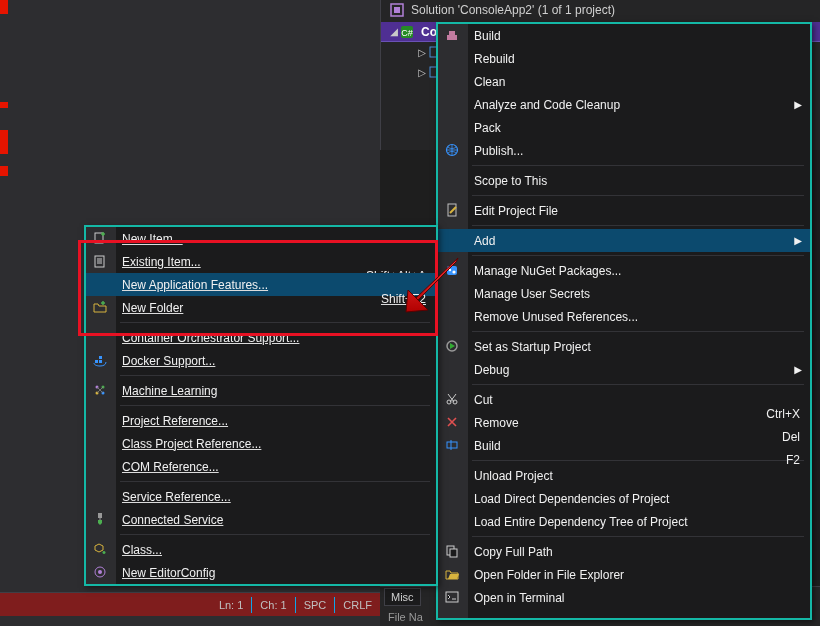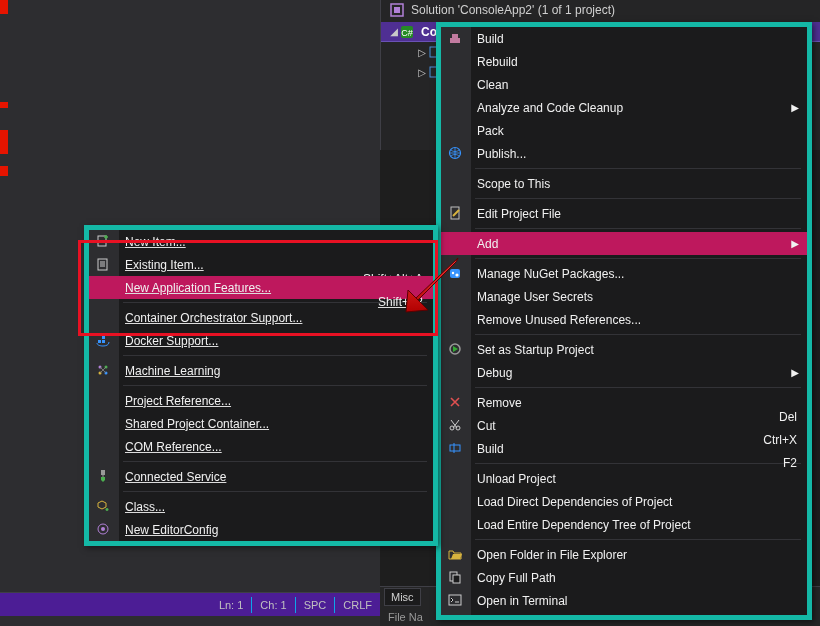--- a/index.html
+++ b/index.html
@@ -22,41 +22,41 @@
   .sol-row { display: flex; align-items: center; height: 20px; padding-left: 8px; color: #d0d0d0; white-space: nowrap; overflow: hidden; }
   .sol-header { font-size: 12px; }
   .sel-row { background: #4f2f93; color: #ffffff; margin-top: 2px; padding-left: 8px; border-bottom: 1px solid #6a52b5; }
   .tri { display: inline-block; width: 10px; text-align: center; color: #c9c9c9; font-size: 10px; }
   .tri.closed::before { content: "▷"; }
   .tri.open::before { content: "◢"; }
   .sol-icon { display: inline-flex; width: 16px; height: 16px; align-items: center; justify-content: center; margin-right: 6px; }
   .sol .indent1 { padding-left: 36px; }
 
   
-  .menu { position: absolute; background: #1b1b1c; border: 5px solid #14b8a6; box-shadow: 2px 2px 6px rgba(0,0,0,.5); }
+  .menu { position: absolute; background: #1b1b1c; border: 2px solid #14b8a6; box-shadow: 2px 2px 6px rgba(0,0,0,.5); }
   .menu.main { left: 436px; top: 22px; width: 376px; height: 598px; }
   .menu .gutter { position: absolute; left: 0; top: 0; bottom: 0; width: 30px; background: #2d2d30; }
   .m-item { position: relative; display: flex; align-items: center; height: 23px; padding-left: 36px; padding-right: 10px; color: #f1f1f1; cursor: default; }
-  .m-item.hl { background: #be185d; }
+  .m-item.hl { background: #0c4a6e; }
   .m-item .ico { position: absolute; left: 5px; top: 2px; width: 18px; height: 18px; display: flex; align-items: center; justify-content: center; }
   .m-item .lbl { flex: 1; white-space: nowrap; overflow: hidden; }
   .m-item .hk  { color: #f1f1f1; margin-left: 20px; margin-top: 28px; }
   .m-item .arr { position: absolute; right: 8px; font-size: 10px; color: #f1f1f1; }
   .m-sep { height: 1px; margin: 3px 6px 3px 34px; background: #333337; }
 
   
   .menu.sub { left: 84px; top: 225px; width: 354px; text-decoration: underline; }
   .sub-highlight-box { position: absolute; border: 3px solid #e81123; pointer-events: none; }
   .box-outer { left: 78px; top: 240px; width: 360px; height: 96px; }
 
   
   .big-arrow { position: absolute; left: 398px; top: 252px; pointer-events: none; }
 
   
-  .status { position: absolute; left: 0; bottom: 10px; width: 380px; height: 24px; background: #4c1d95; display: flex; align-items: center; gap: 0; font-size: 11px; color: #c0c0c0; border-top: 1px solid #3f3f46; }
+  .status { position: absolute; left: 0; bottom: 10px; width: 380px; height: 24px; background: #7f1d1d; display: flex; align-items: center; gap: 0; font-size: 11px; color: #c0c0c0; border-top: 1px solid #3f3f46; }
   .status .cell { padding: 0 8px; border-left: 1px solid #0ea5e9; height: 16px; line-height: 16px; }
   .status .cell:first-child { border-left: none; margin-left: auto; }
 
   
   .misc { position: absolute; left: 380px; bottom: 0px; right: 0; height: 40px; background: #252526; border-top: 1px solid #3f3f46; color: #d0d0d0; }
   .misc-tabs { height: 20px; display:flex; align-items:center; padding-left:4px; font-size:11px; color:#d0d0d0; }
   .misc-tab { padding: 2px 6px; background:#1b1b1c; border:1px solid #3f3f46; }
   .misc-row { height:20px; display:flex; align-items:center; padding-left:8px; font-size:11px; }
   .misc-row .label { color:#999; }
 
@@ -211,40 +211,40 @@
       <span class="lbl">Set as Startup Project</span>
     </div>
     <div class="m-item">
         <span class="lbl">Debug</span>
         <span class="arr">▶</span>
       </div>
     <div class="m-sep"></div>
     <div class="m-item">
       <span class="ico">
           <svg width="14" height="14">
-            <path d="M3 3l8 8M11 3l-8 8" stroke="#e05050" stroke-width="1.6"></path>
-          </svg>
-        </span>
-      <span class="lbl">Remove</span>
-      <span class="hk">Del</span>
-    </div>
-    <div class="m-item">
-      <span class="ico">
-          <svg width="14" height="14">
             <circle cx="4" cy="10" r="2" fill="none" stroke="#ccc"></circle>
             <circle cx="10" cy="10" r="2" fill="none" stroke="#ccc"></circle>
             <path d="M3 2l6 8M11 2l-6 8" stroke="#ccc"></path>
           </svg>
         </span>
       <span class="lbl">Cut</span>
       <span class="hk">Ctrl+X</span>
     </div>
     <div class="m-item">
       <span class="ico">
           <svg width="14" height="14">
+            <path d="M3 3l8 8M11 3l-8 8" stroke="#e05050" stroke-width="1.6"></path>
+          </svg>
+        </span>
+      <span class="lbl">Remove</span>
+      <span class="hk">Del</span>
+    </div>
+    <div class="m-item">
+      <span class="ico">
+          <svg width="14" height="14">
             <rect x="2" y="4" width="10" height="6" fill="none" stroke="#3794ff"></rect>
             <line x1="6" y1="2" x2="6" y2="12" stroke="#3794ff"></line>
           </svg>
         </span>
       <span class="lbl">Build</span>
       <span class="hk">F2</span>
     </div>
     <div class="m-sep"></div>
     <div class="m-item">
         <span class="lbl">Unload Project</span>
@@ -252,34 +252,34 @@
     <div class="m-item">
         <span class="lbl">Load Direct Dependencies of Project</span>
       </div>
     <div class="m-item">
         <span class="lbl">Load Entire Dependency Tree of Project</span>
       </div>
     <div class="m-sep"></div>
     <div class="m-item">
       <span class="ico">
           <svg width="14" height="14">
+            <rect x="2" y="2" width="7" height="9" fill="none" stroke="#ccc"></rect>
+            <rect x="5" y="5" width="7" height="8" fill="#1b1b1c" stroke="#ccc"></rect>
+          </svg>
+        </span>
+      <span class="lbl">Copy Full Path</span>
+    </div>
+    <div class="m-item">
+      <span class="ico">
+          <svg width="14" height="14">
             <path d="M1 4h4l1 2h7v6H1z" fill="none" stroke="#d7b33e"></path>
             <path d="M3 12l2-5h9l-2 5z" fill="#d7b33e"></path>
           </svg>
         </span>
       <span class="lbl">Open Folder in File Explorer</span>
-    </div>
-    <div class="m-item">
-      <span class="ico">
-          <svg width="14" height="14">
-            <rect x="2" y="2" width="7" height="9" fill="none" stroke="#ccc"></rect>
-            <rect x="5" y="5" width="7" height="8" fill="#1b1b1c" stroke="#ccc"></rect>
-          </svg>
-        </span>
-      <span class="lbl">Copy Full Path</span>
     </div>
     <div class="m-item">
       <span class="ico">
           <svg width="14" height="14">
             <rect x="1" y="2" width="12" height="10" fill="none" stroke="#ccc"></rect>
             <path d="M3 5l2 2-2 2M7 9h4" stroke="#ccc"></path>
           </svg>
         </span>
       <span class="lbl">Open in Terminal</span>
     </div>
@@ -304,20 +304,29 @@
             <rect x="2" y="2" width="9" height="11" fill="none" stroke="#ccc"></rect>
             <path d="M4 5h5M4 7h5M4 9h5" stroke="#ccc"></path>
           </svg>
         </span>
       <span class="lbl">Existing Item...</span>
       <span class="hk">Shift+Alt+A</span>
     </div>
     <div class="m-item hl">
       <span class="lbl">New Application Features...</span>
       <span class="hk">Shift+F2</span>
+    </div>
+    <div class="m-item">
+      <span class="ico">
+          <svg width="14" height="14">
+            <path d="M1 4h4l1 2h7v6H1z" fill="none" stroke="#d7b33e"></path>
+            <path d="M10 1v4M8 3h4" stroke="#4caf50" stroke-width="1.5"></path>
+          </svg>
+        </span>
+      <span class="lbl">New Folder</span>
     </div>
     <div class="m-sep"></div>
     <div class="m-item">
         <span class="lbl">Container Orchestrator Support...</span>
       </div>
     <div class="m-item">
       <span class="ico">
           <svg width="14" height="14">
             <rect x="2" y="7" width="3" height="3" fill="#3794ff"></rect>
             <rect x="6" y="7" width="3" height="3" fill="#3794ff"></rect>
@@ -338,26 +347,29 @@
             <path d="M4 4L10 10M10 4L4 10" stroke="#888" stroke-width="0.8"></path>
           </svg>
         </span>
       <span class="lbl">Machine Learning</span>
     </div>
     <div class="m-sep"></div>
     <div class="m-item">
         <span class="lbl">Project Reference...</span>
       </div>
     <div class="m-item">
-        <span class="lbl">Shared Project Container...</span>
+        <span class="lbl">Class Project Reference...</span>
       </div>
     <div class="m-item">
         <span class="lbl">COM Reference...</span>
       </div>
     <div class="m-sep"></div>
+    <div class="m-item">
+        <span class="lbl">Service Reference...</span>
+      </div>
     <div class="m-item">
       <span class="ico">
           <svg width="14" height="14">
             <rect x="5" y="1" width="4" height="5" fill="#999"></rect>
             <path d="M5 8h4v3l-2 2-2-2z" fill="#4caf50"></path>
             <line x1="7" y1="6" x2="7" y2="8" stroke="#999"></line>
           </svg>
         </span>
       <span class="lbl">Connected Service</span>
     </div>

